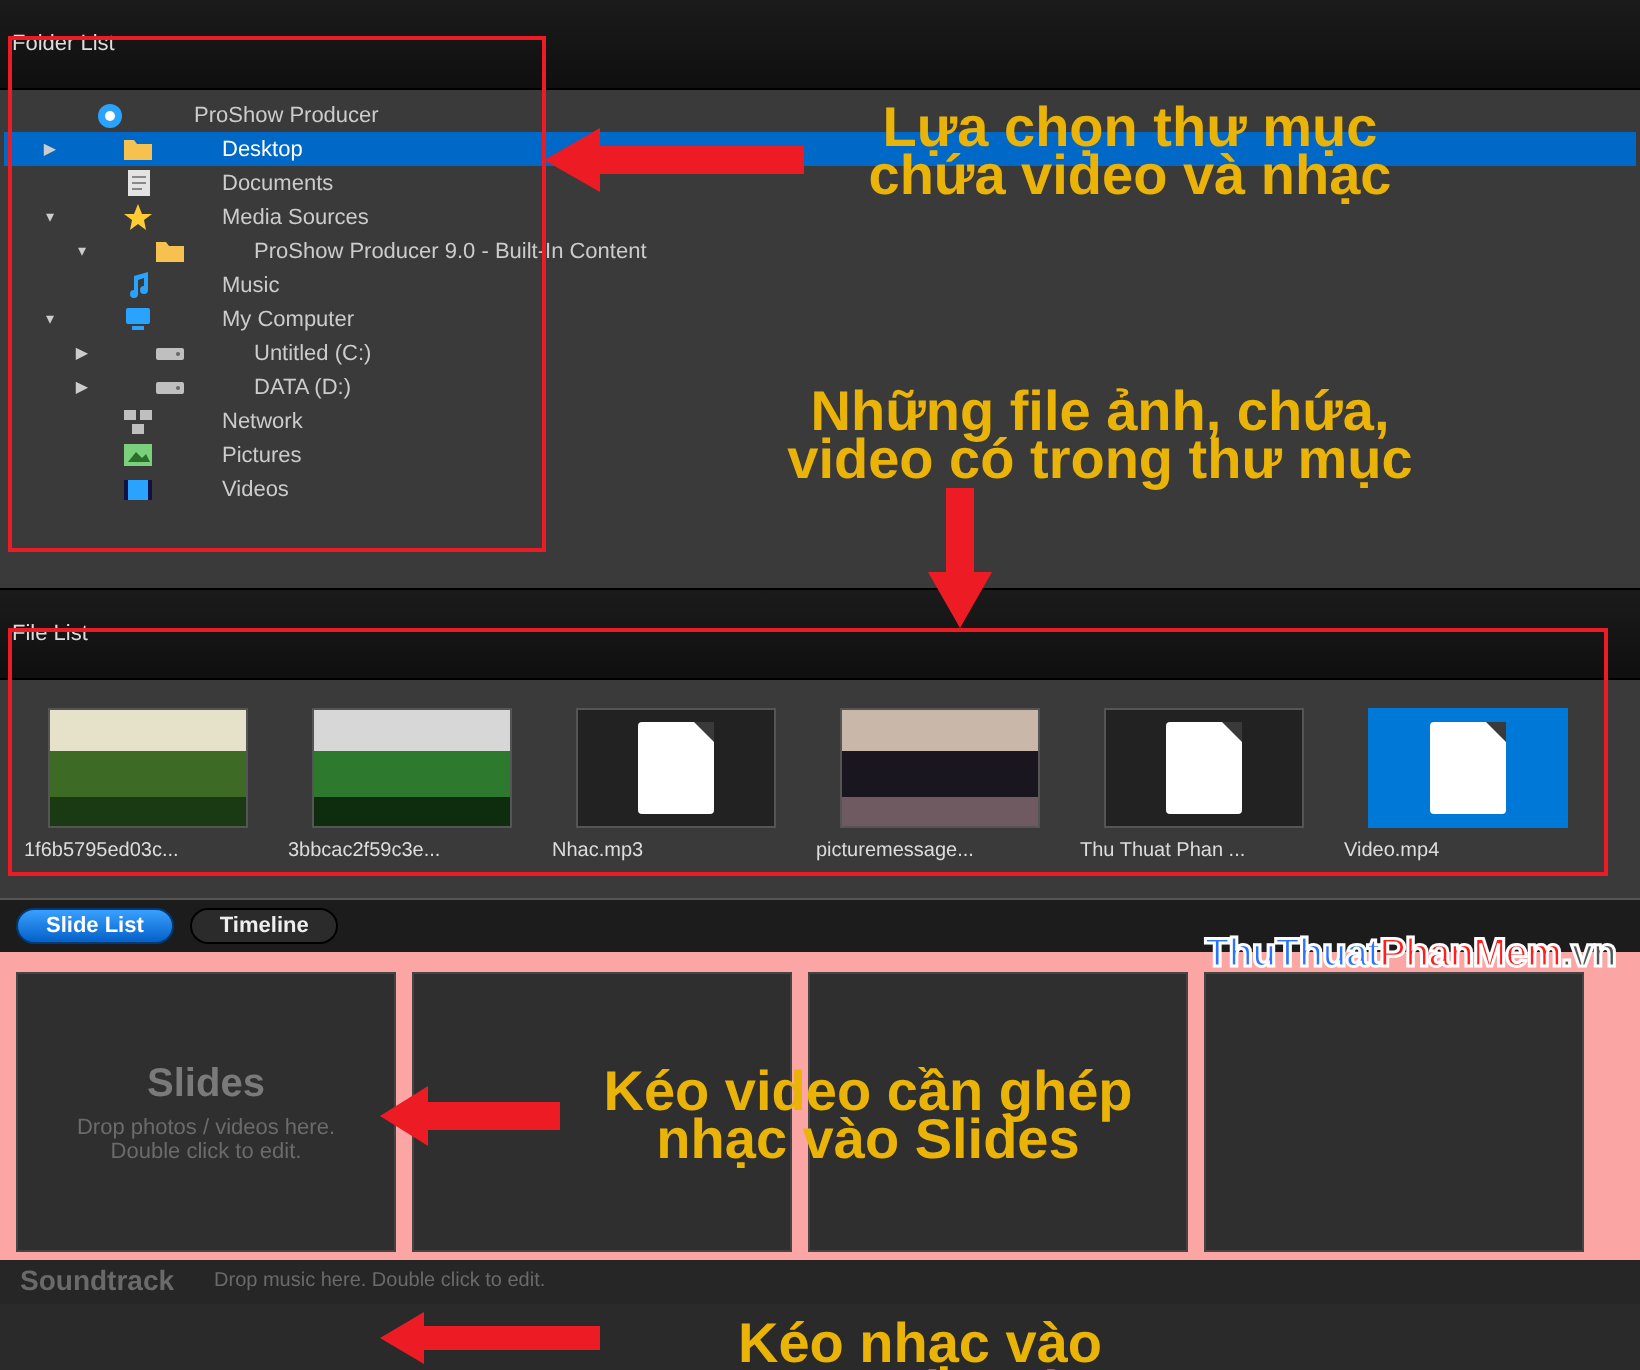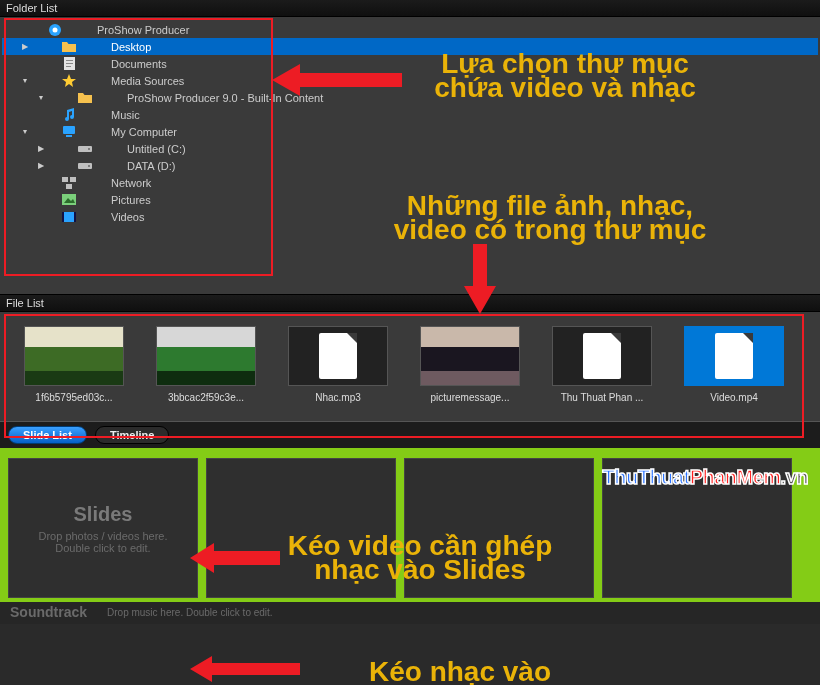--- a/index.html
+++ b/index.html
@@ -8,21 +8,21 @@
     background: #2a2a2a;
     font-family: Tahoma, Arial, sans-serif;
     font-size: 11px;
     color: #ccc;
     overflow: hidden;
     position: relative;
   }
   .panel-title {
     background: linear-gradient(#1b1b1b,#0f0f0f);
     color: #ddd;
-    padding: 2px 6px;
+    padding: 16px 6px;
     font-size: 11px;
     border-bottom: 1px solid #000;
   }
   
   .folder-panel {
     height: 294px;
     background: #3a3a3a;
     position: relative;
   }
   .tree {
@@ -62,21 +62,20 @@
     border-top: 1px solid #000;
   }
   .file-strip {
     display: flex;
     gap: 8px;
     padding: 14px 12px 18px;
     align-items: flex-start;
   }
   .file-item {
     width: 124px;
-    text-align: center;
   }
   .thumb {
     width: 100px; height: 60px;
     background: #222;
     border: 1px solid #555;
     margin: 0 auto 6px;
     display: flex; align-items: center; justify-content: center;
   }
   .thumb.sel { background:#0078d7; border-color:#0078d7; }
   .file-icon {
@@ -91,21 +90,21 @@
     border-style: solid; border-width: 0 10px 10px 0;
     border-color: transparent #3a3a3a transparent transparent;
   }
   .fname {
     font-size: 10px; color: #ddd;
     white-space: nowrap; overflow: hidden; text-overflow: ellipsis;
   }
 
   
   .bottom {
-    background: #84cc16;
+    background: #fca5a5;
     border-top: 1px solid #555;
     position: relative;
   }
   .tabbar {
     display: flex; align-items: center;
     padding: 4px 8px;
     background: #1c1c1c;
   }
   .tab {
     padding: 2px 14px;
@@ -368,23 +367,23 @@
   </div>
 </div>
 
 <div class="redbox" style="left:4px; top:18px; width:269px; height:258px;"></div>
 <div class="redbox" style="left:4px; top:314px; width:800px; height:124px;"></div>
 
 <div class="redtext" style="left:395px; top:52px; width:340px;">
   <span>Lựa chọn thư mục</span><br><span>chứa video và nhạc</span>
 </div>
 <div class="redtext" style="left:380px; top:194px; width:340px;">
-  <span>Những file ảnh, nhạc,</span><br><span>video có trong thư mục</span>
-</div>
-<div class="redtext" style="left:270px; top:534px; width:300px;">
+  <span>Những file ảnh, chứa,</span><br><span>video có trong thư mục</span>
+</div>
+<div class="redtext" style="left:284px; top:534px; width:300px;">
   <span>Kéo video cần ghép</span><br><span>nhạc vào Slides</span>
 </div>
 <div class="redtext" style="left:300px; top:660px; width:320px;">Kéo nhạc vào Soundtrack</div>
 
 <svg class="arrow-red" style="left:272px; top:60px;" width="130" height="40">
   <polygon points="0,20 28,4 28,13 130,13 130,27 28,27 28,36" fill="#ed1c24"></polygon>
 </svg>
 <svg class="arrow-red" style="left:460px; top:244px;" width="40" height="70">
   <polygon points="20,70 4,42 13,42 13,0 27,0 27,42 36,42" fill="#ed1c24"></polygon>
 </svg>

